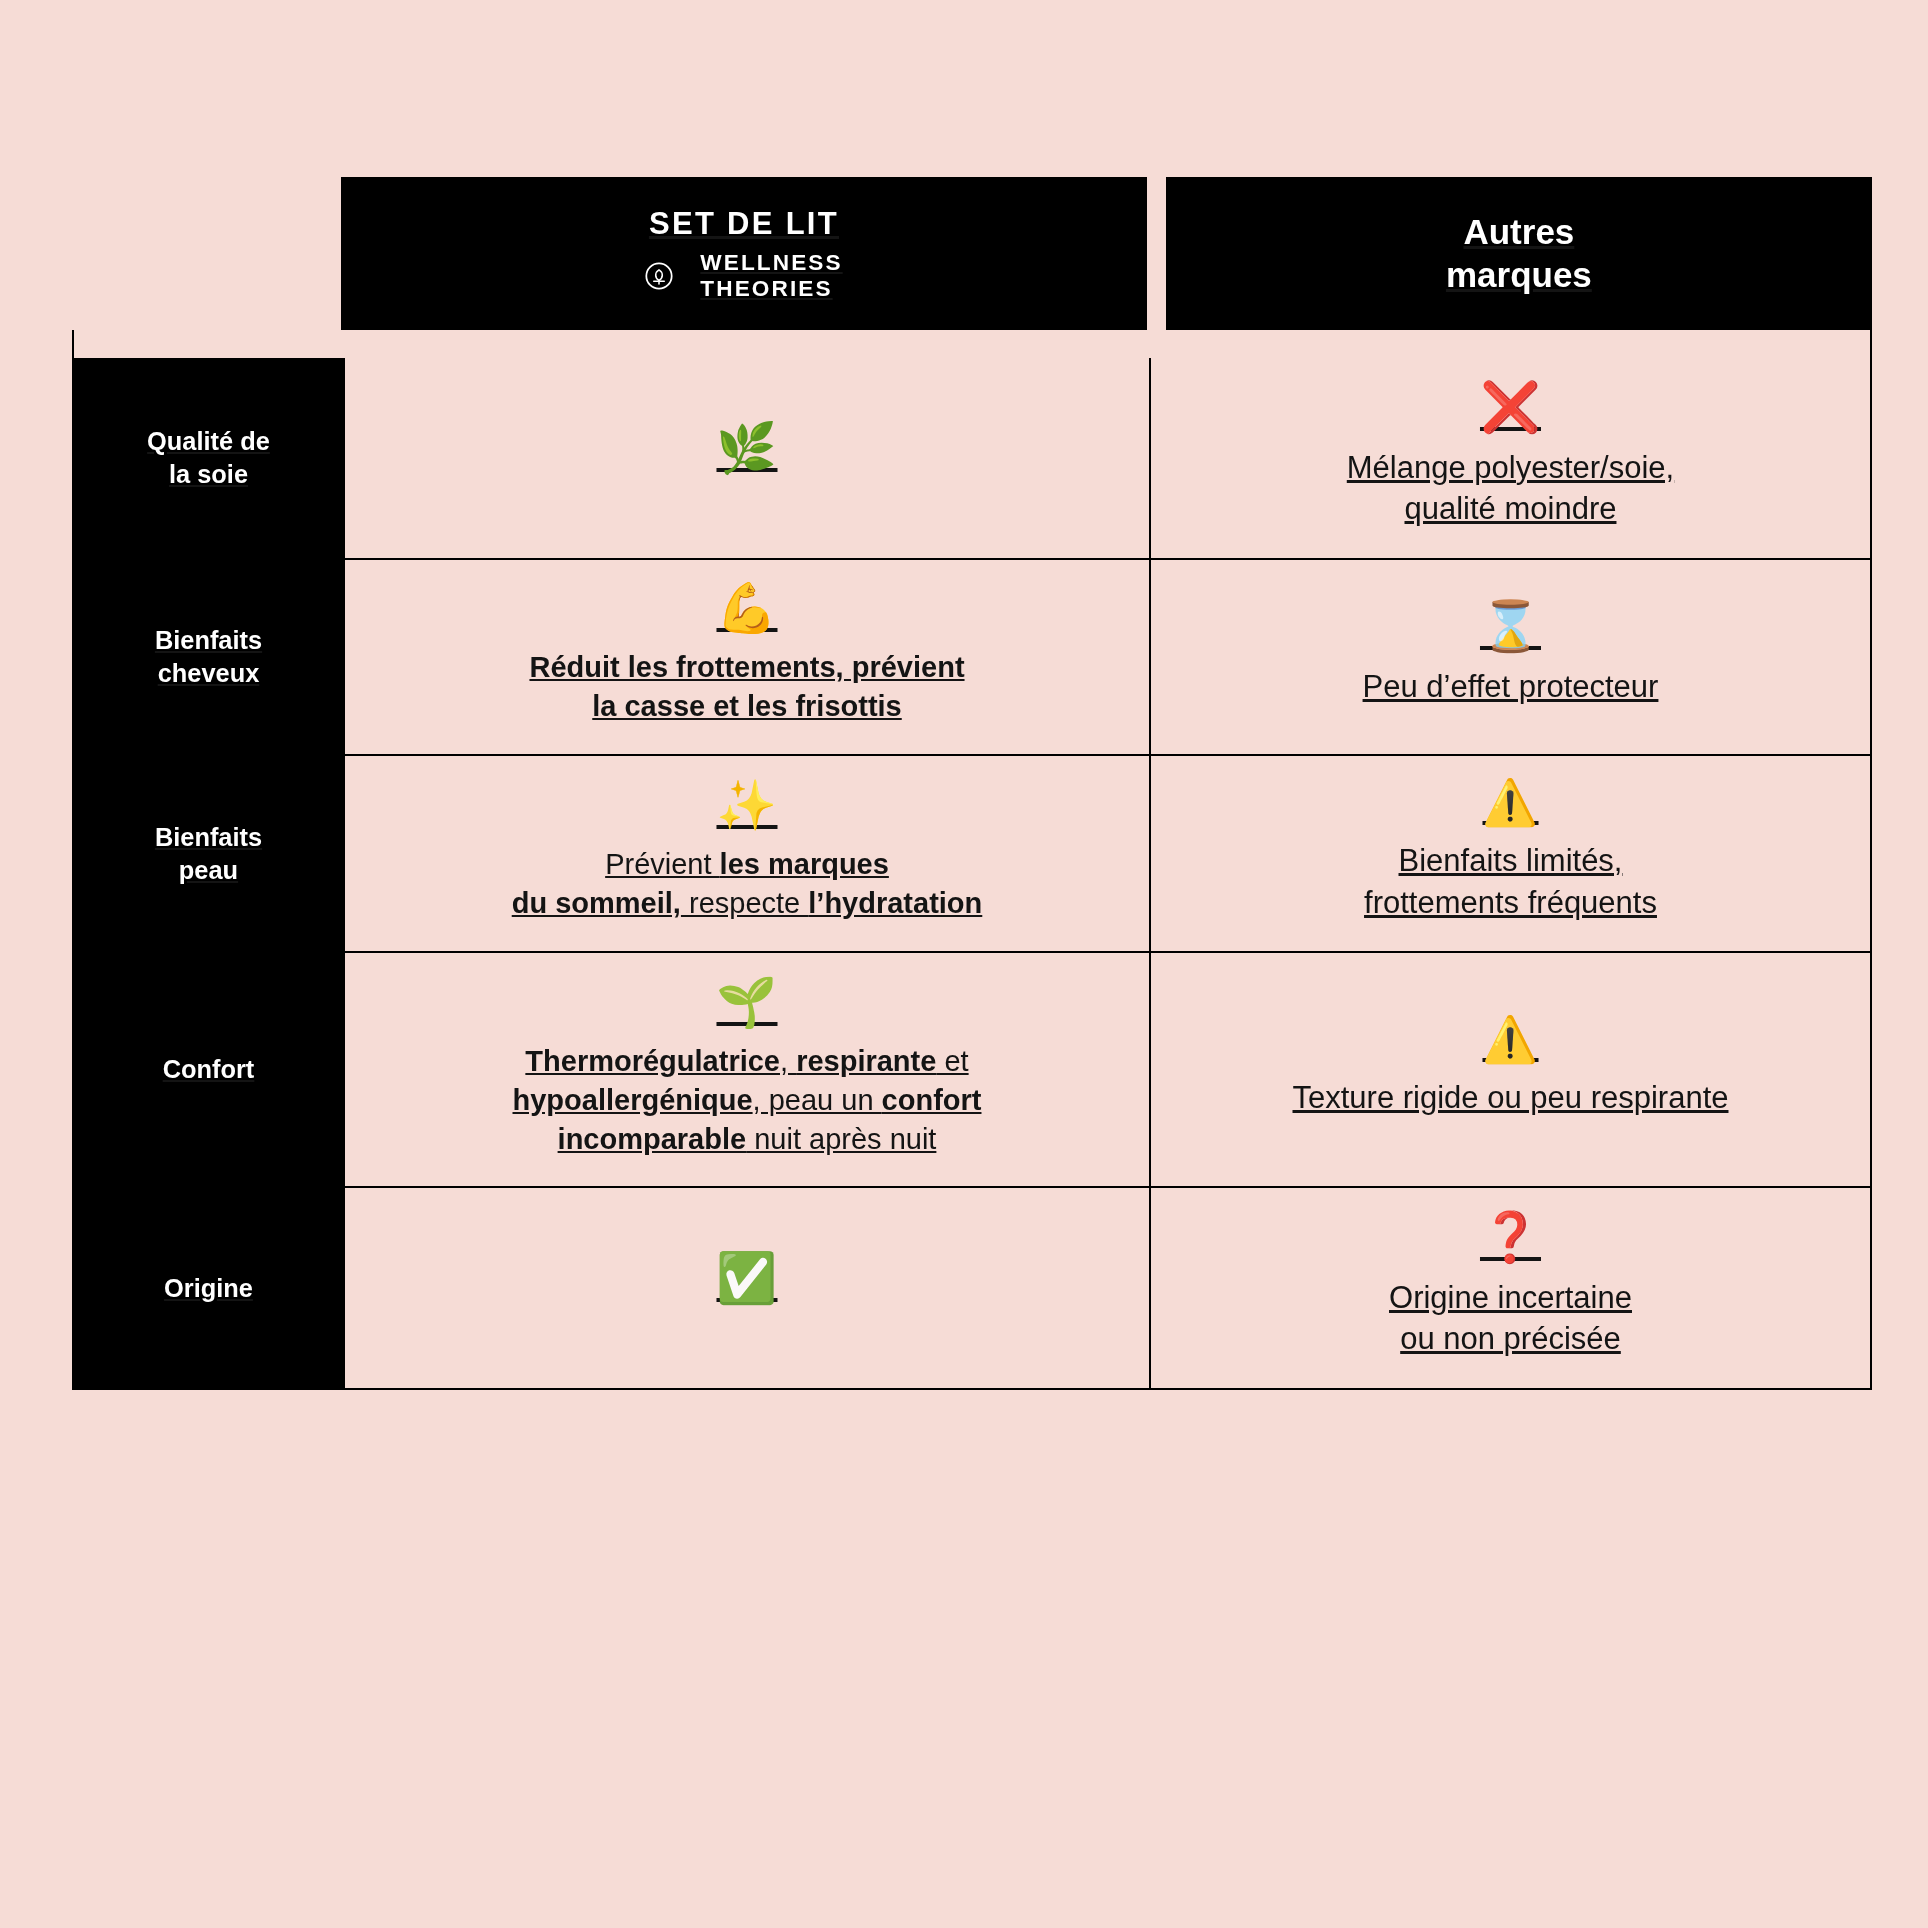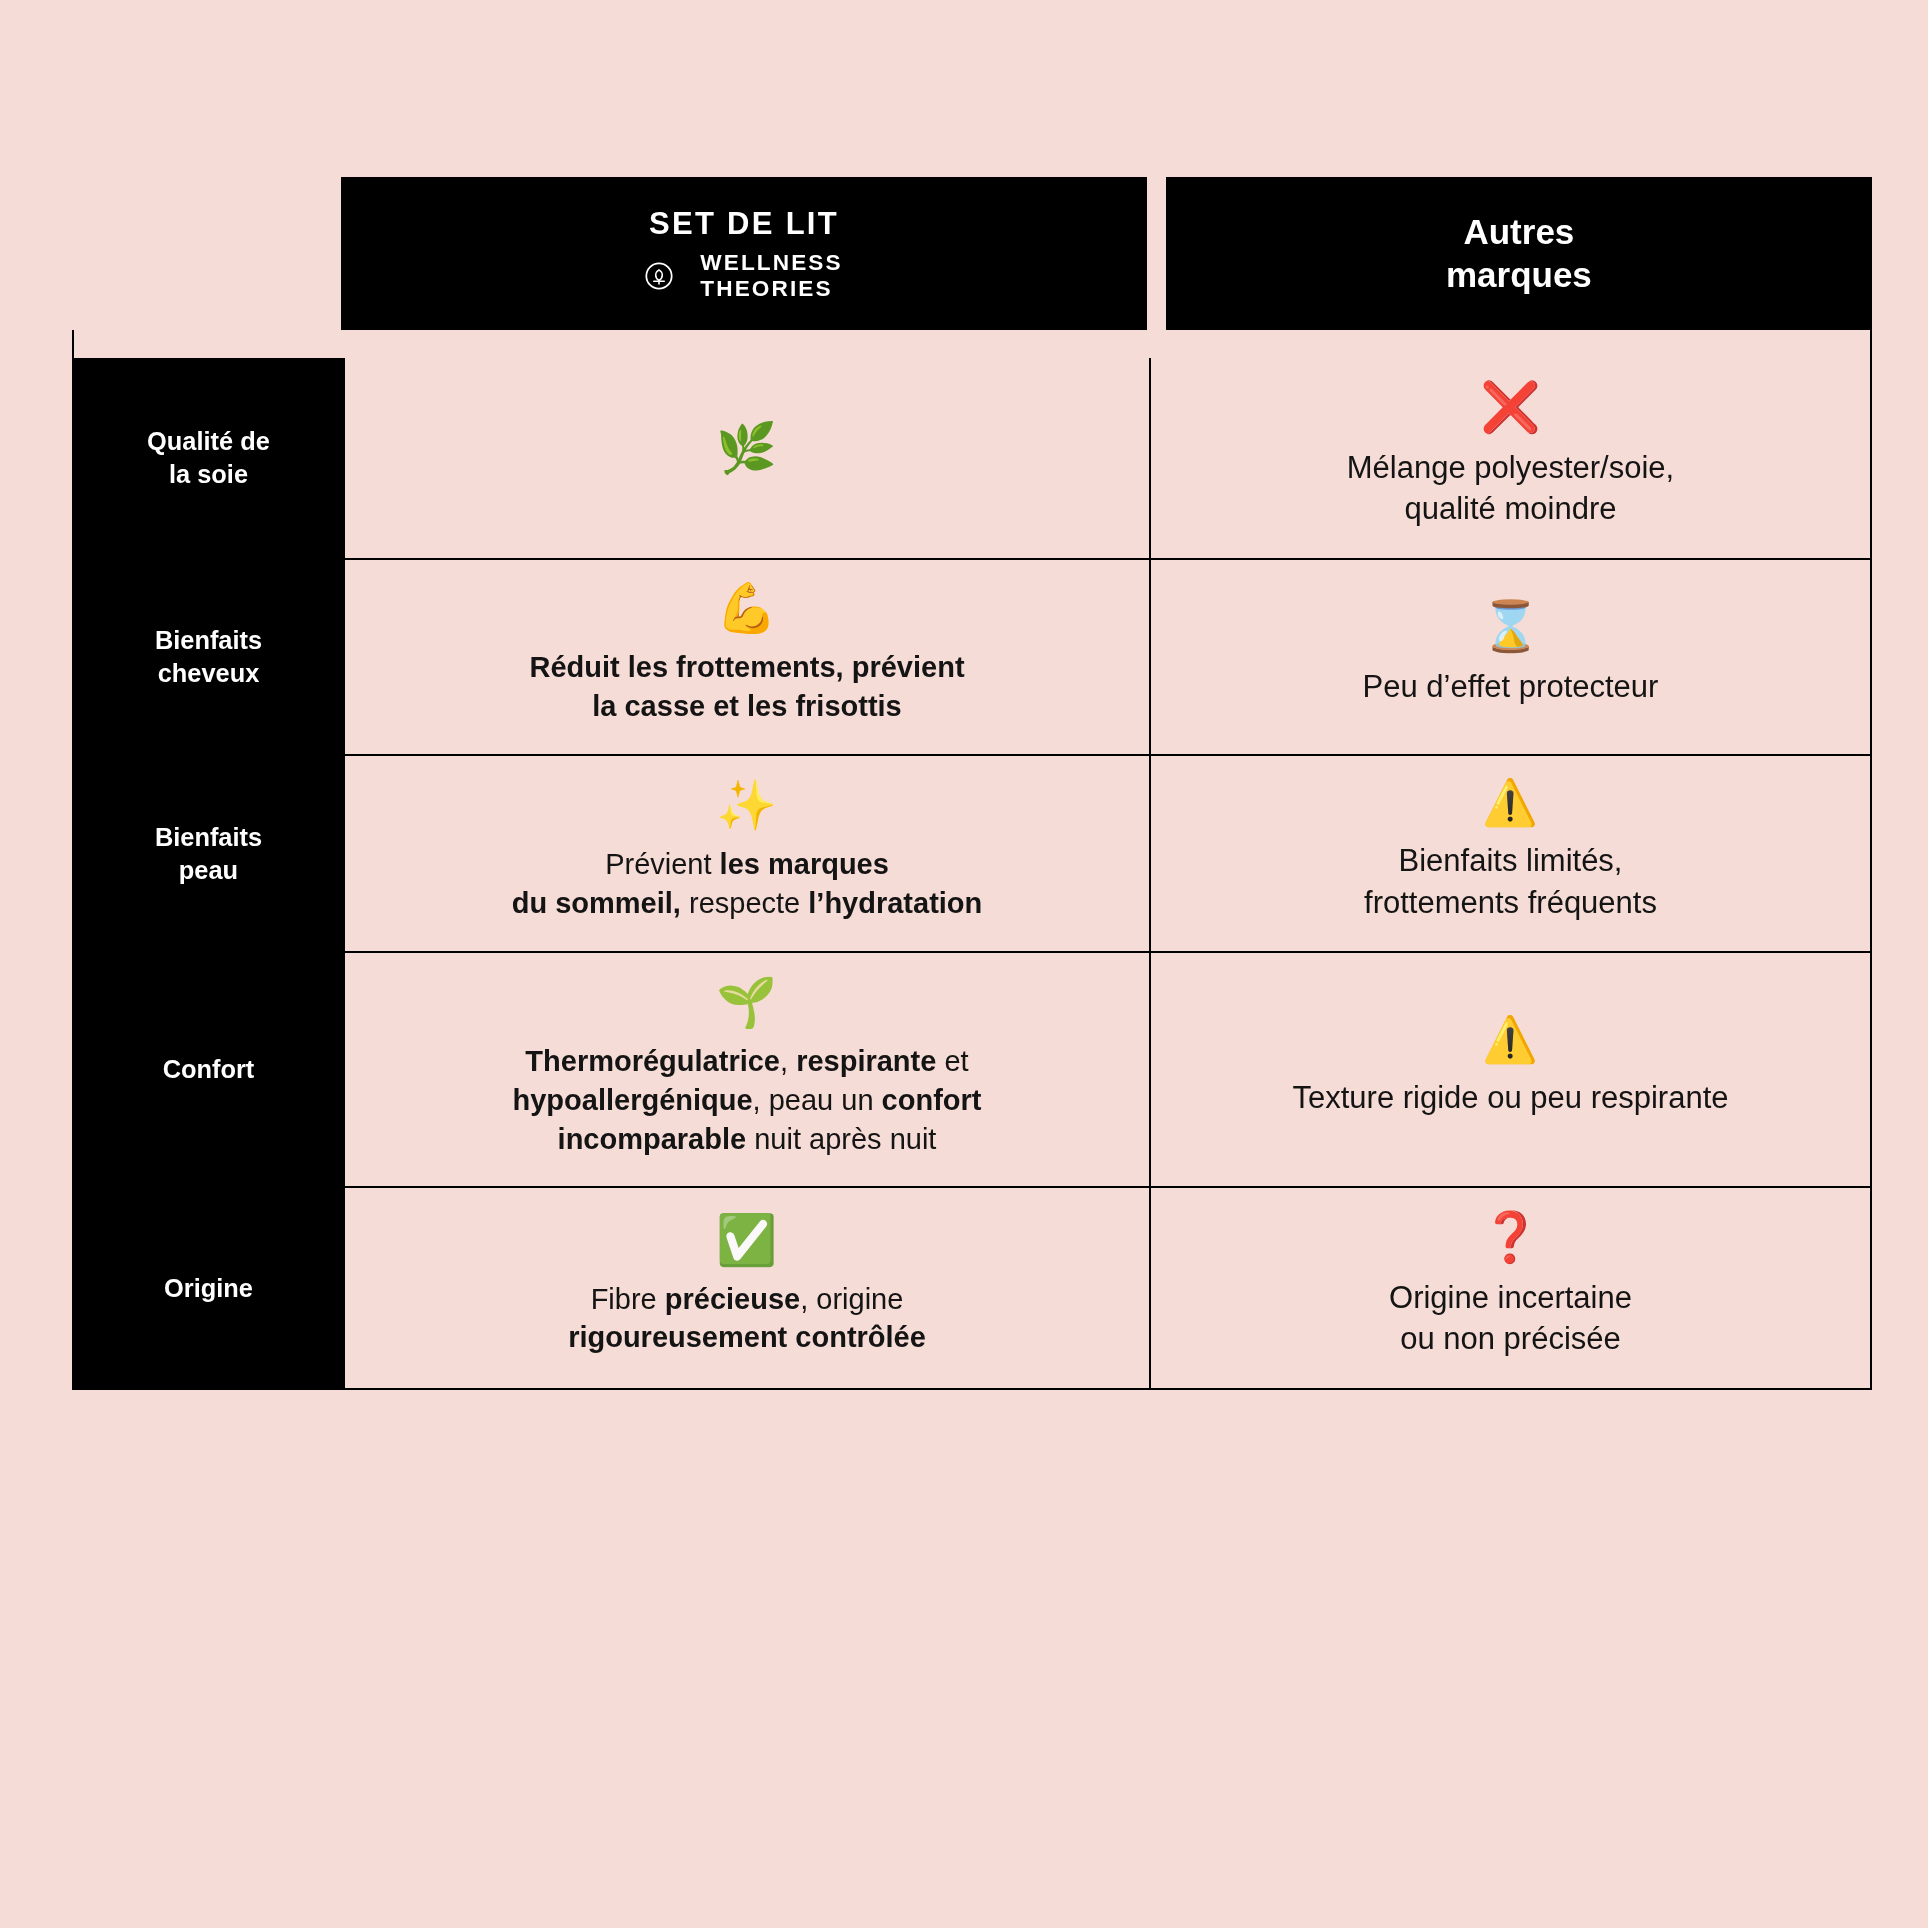--- a/index.html
+++ b/index.html
@@ -22,20 +22,21 @@
     box-sizing: border-box;
   }
 
   .table {
     position: absolute;
     left: 72px;
     top: 177px;
     width: 1800px;
     border-collapse: separate;
     border-spacing: 0;
+    text-decoration: underline;
   }
 
   .table-inner {
     display: flex;
     flex-direction: column;
   }
 
   
   .header-row {
     display: flex;
@@ -285,24 +286,20 @@
             </div>
           </div>
         </div>
 
         <div class="row">
           <div class="label-cell">
             Origine
           </div>
           <div class="cell cell-ours">
             <div class="icon">✅</div>
-            <div class="txt">
-              <span class="reg">Fibre </span><b>précieuse</b><span class="reg">, origine</span><br>
-              <b>rigoureusement contrôlée</b>
-            </div>
           </div>
           <div class="cell cell-theirs">
             <div class="icon" style="color:#e02424;font-weight:700;">❓</div>
             <div class="txt txt-theirs">
               <span>Origine incertaine</span><br>
               <span>ou non précisée</span>
             </div>
           </div>
         </div>
 

